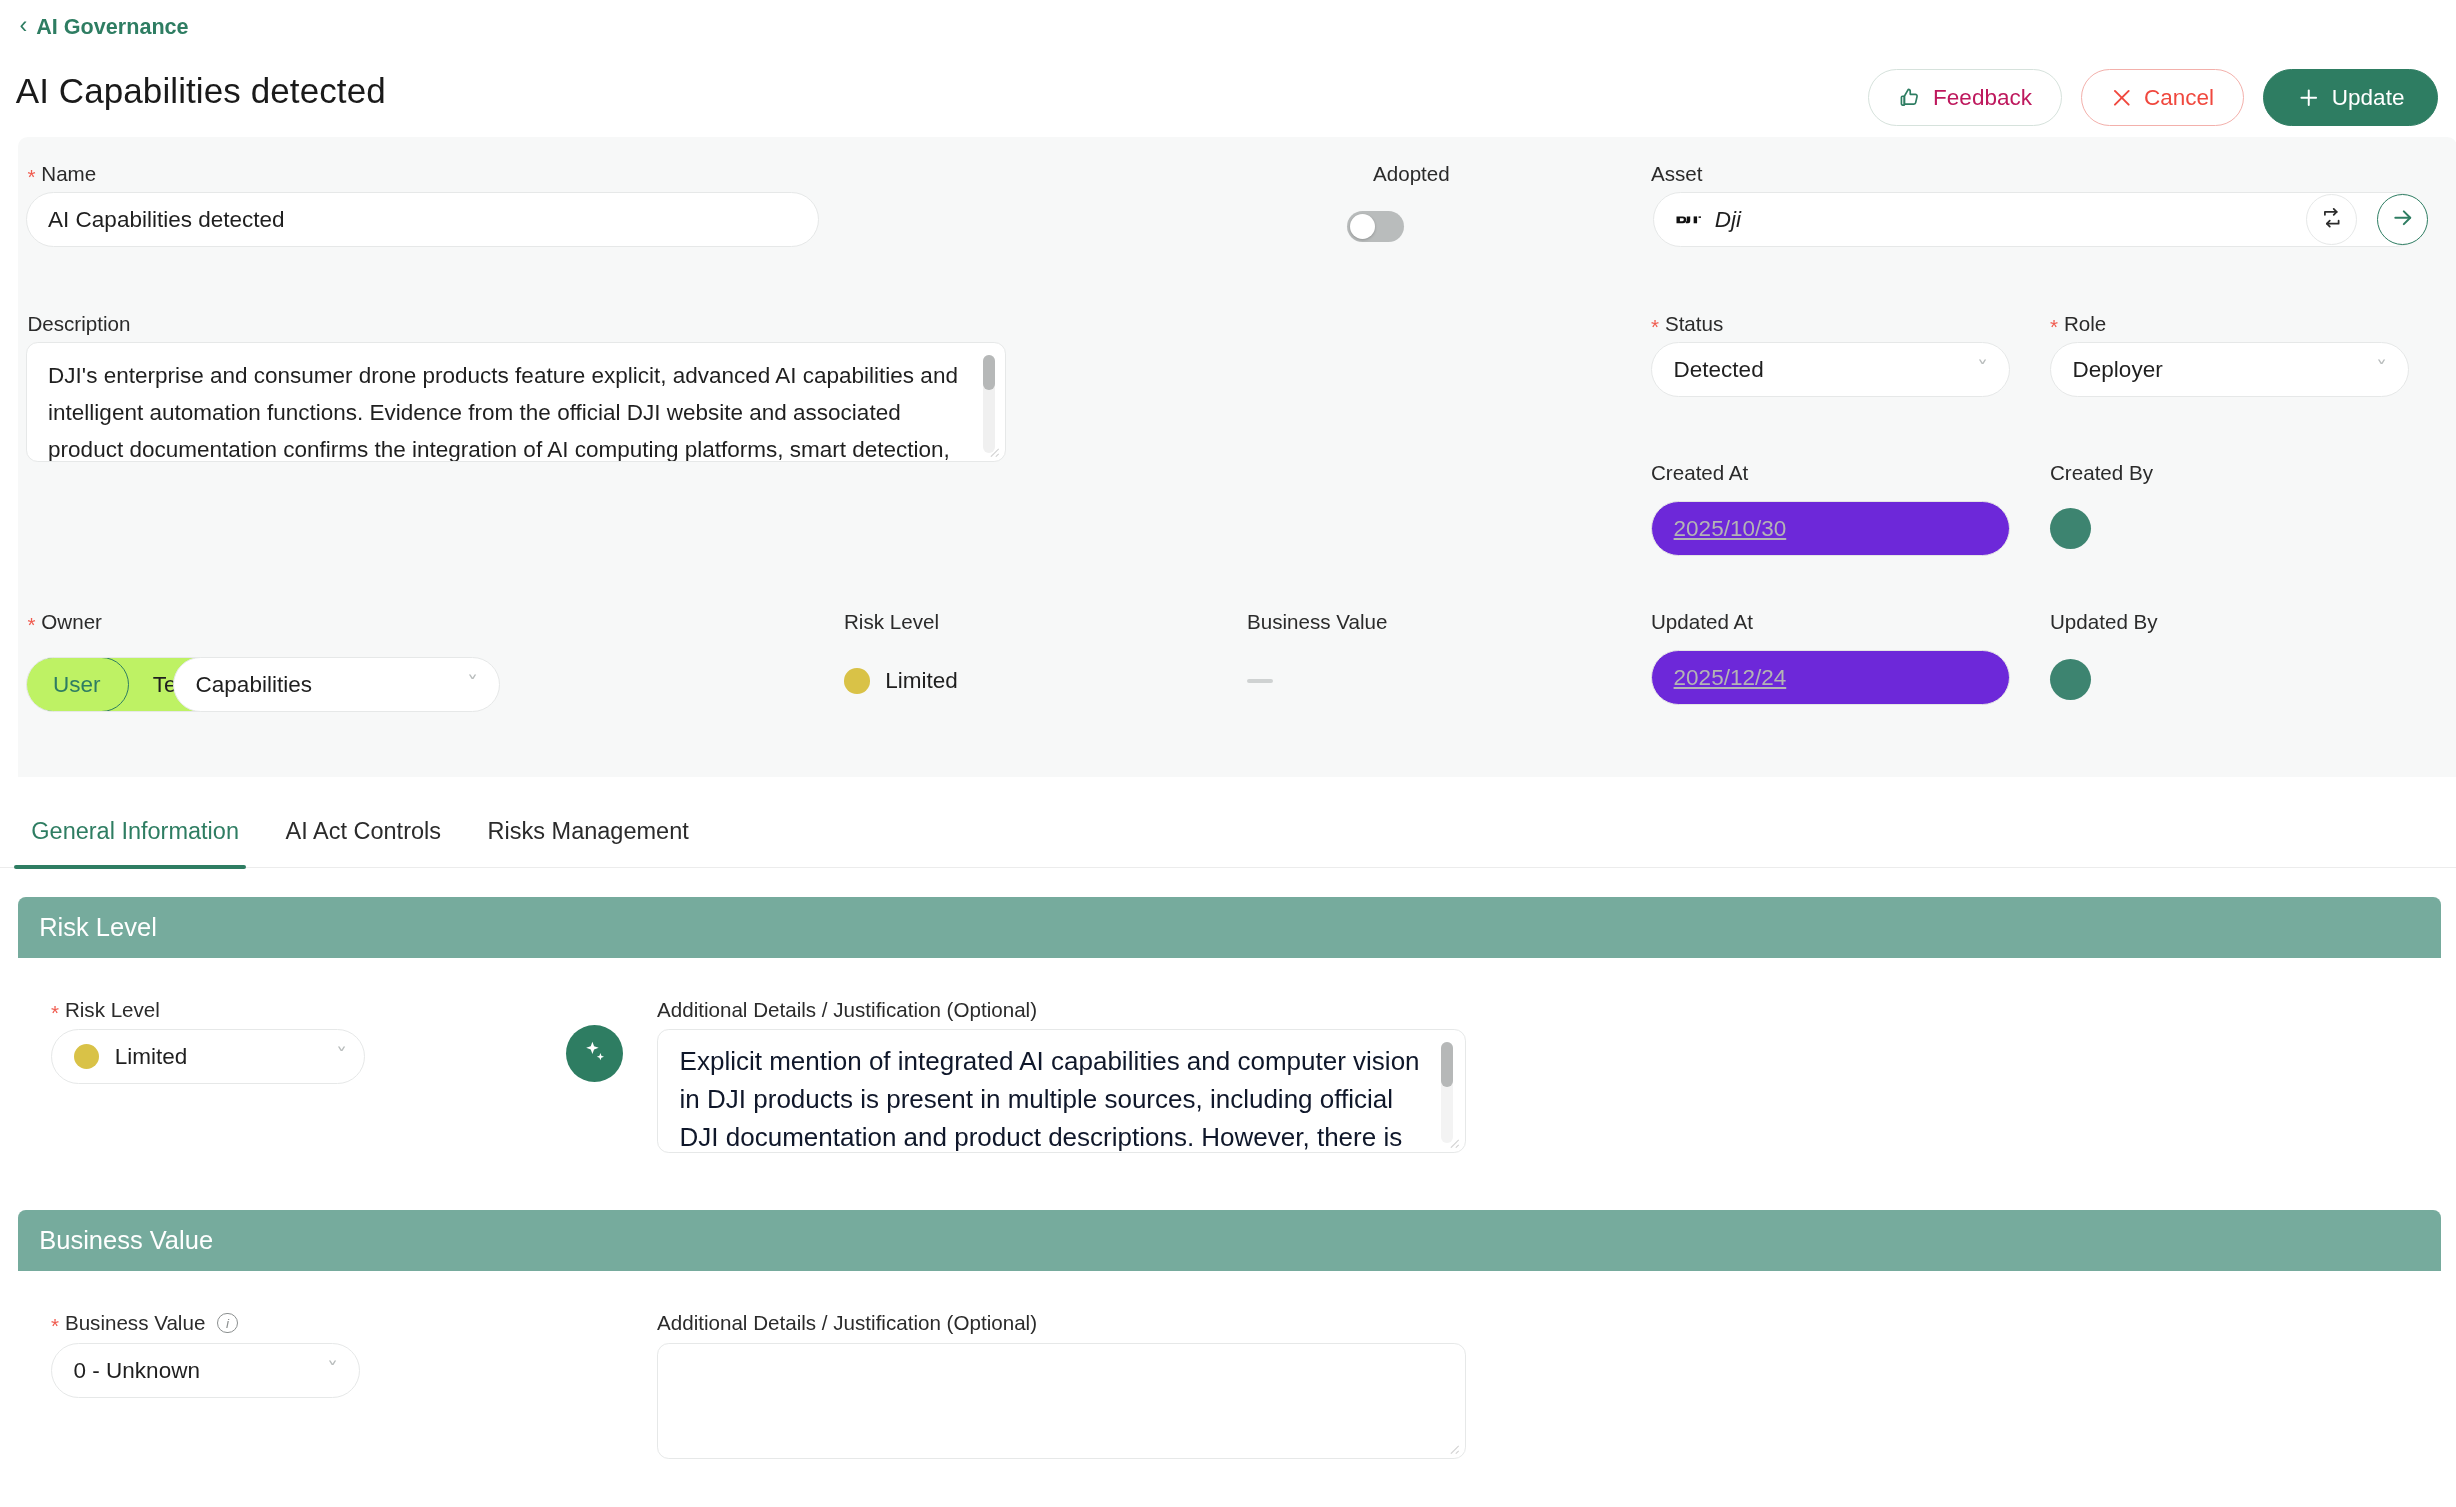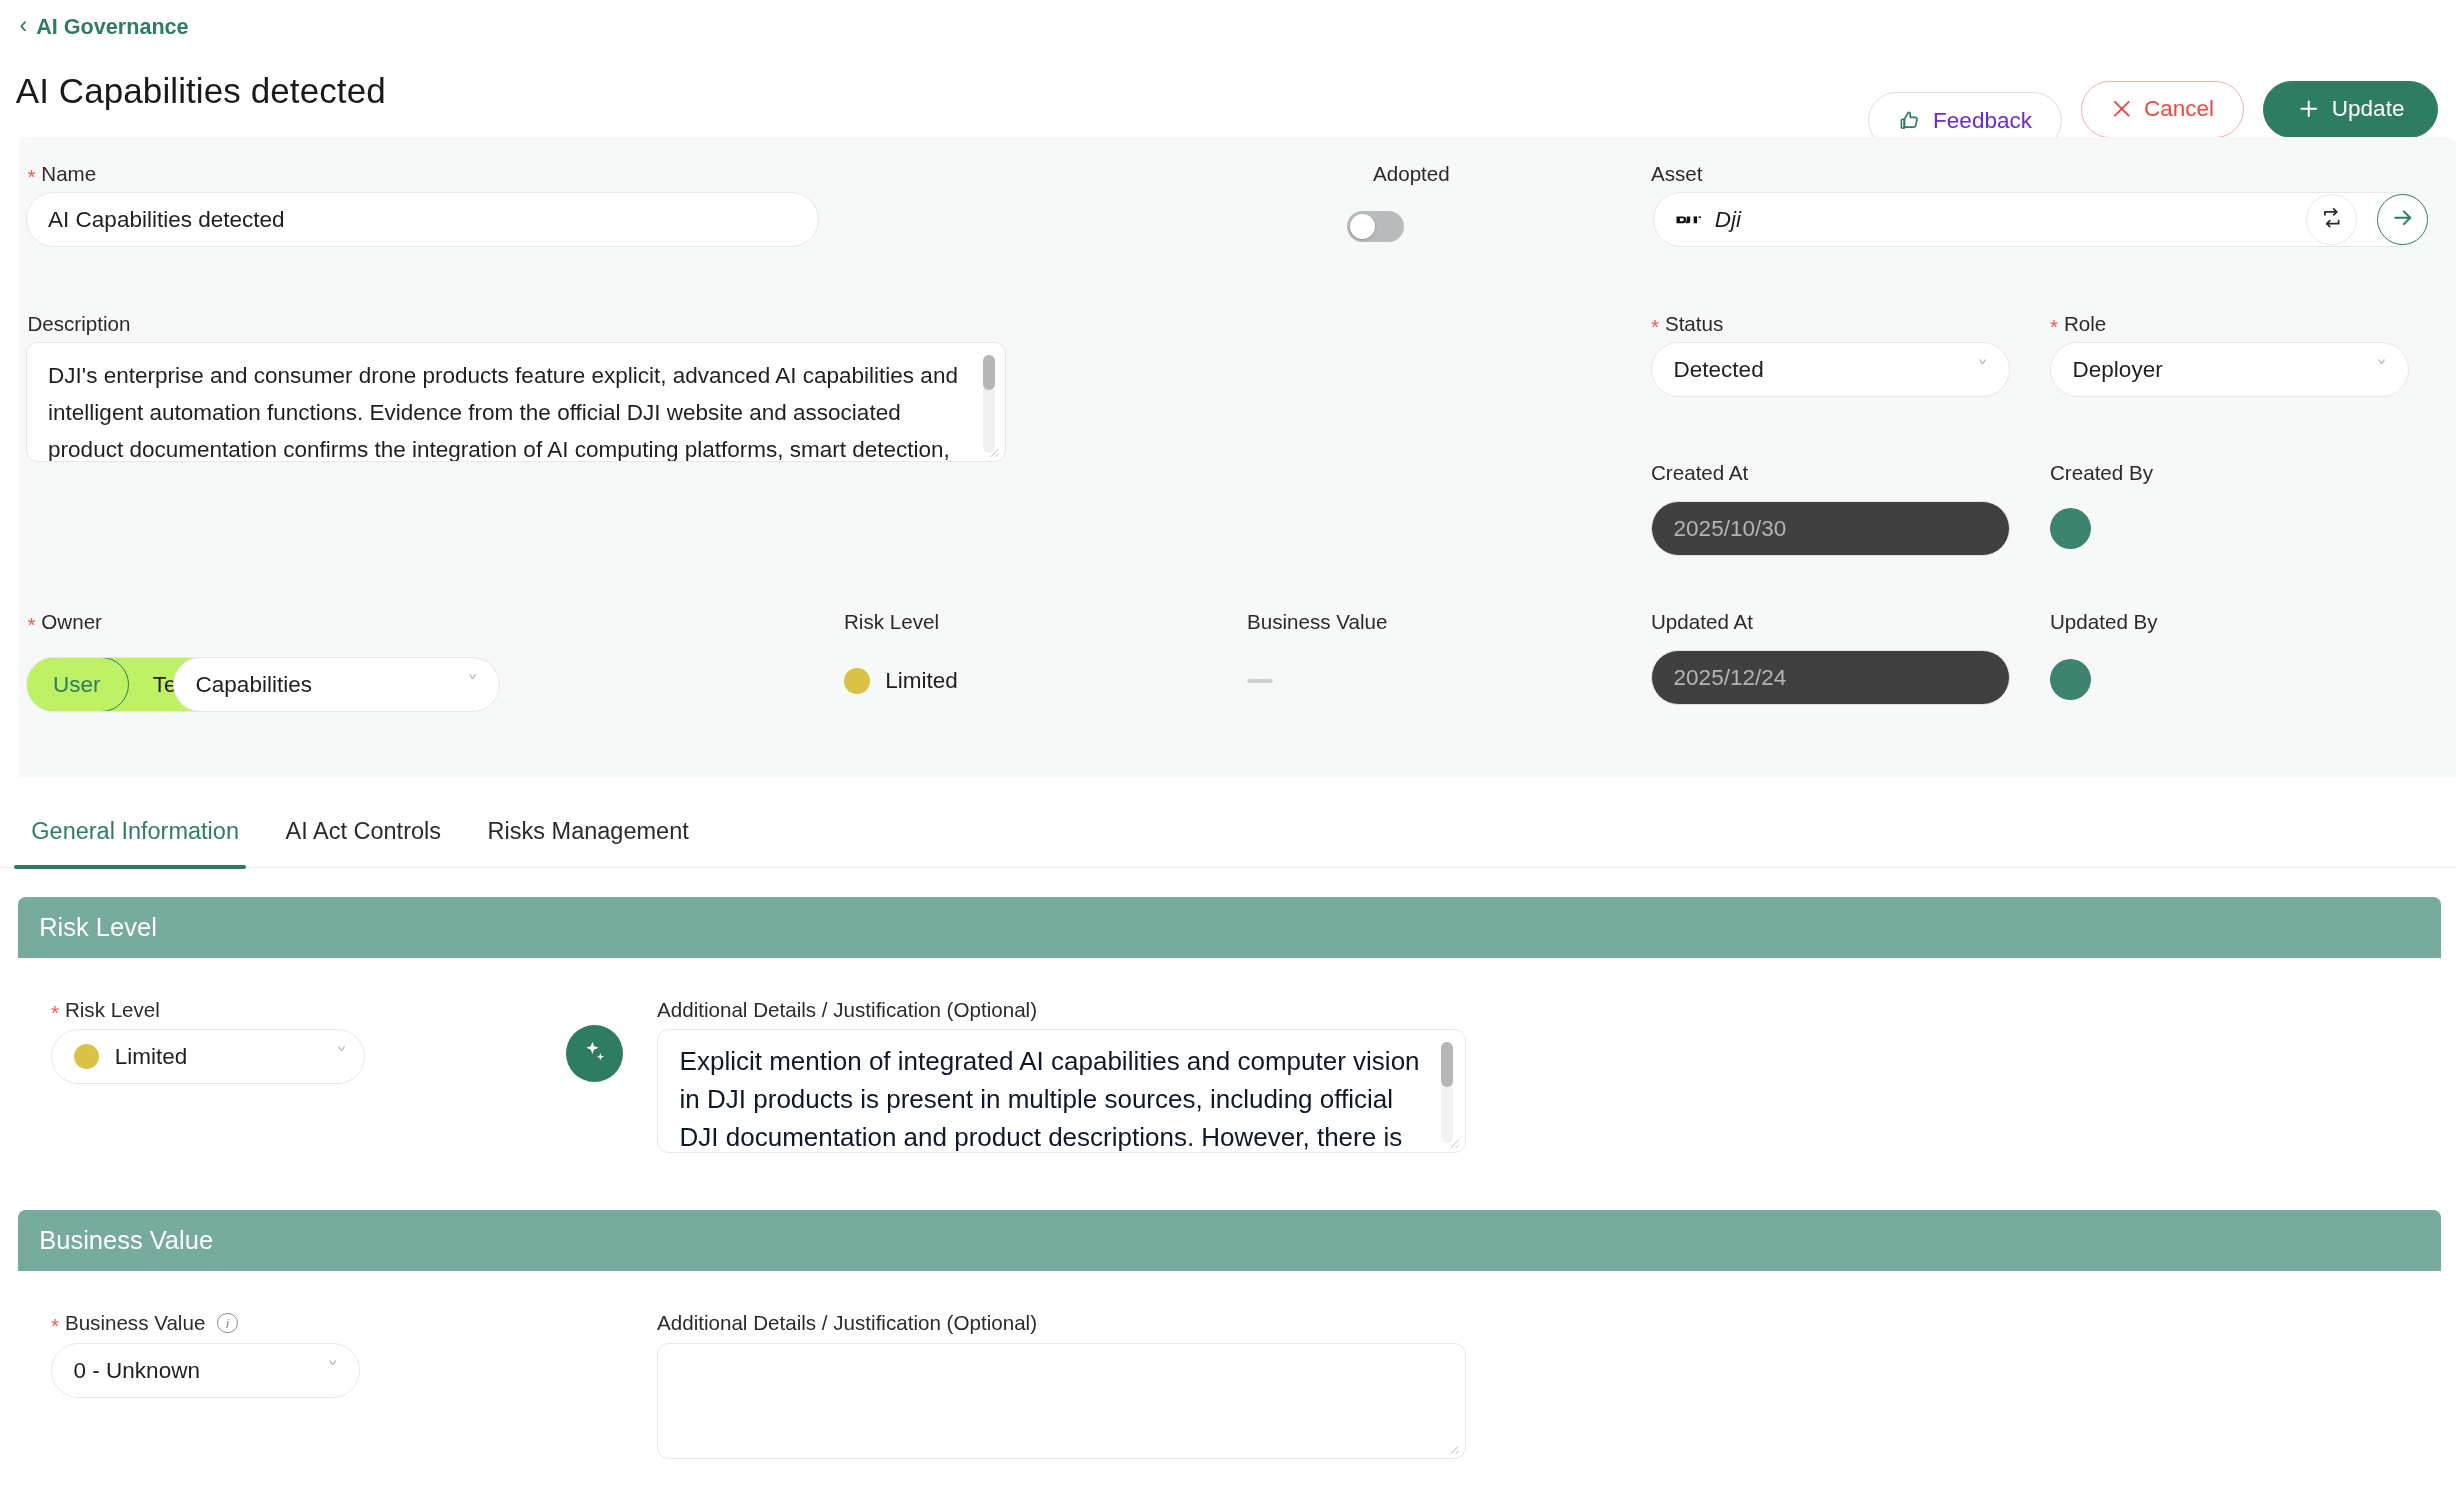--- a/index.html
+++ b/index.html
@@ -34,21 +34,21 @@
   .header-actions {
     position: absolute; right: 17.6px; top: 69px;
     display: flex; align-items: center; gap: 18.6px;
   }
   .btn {
     display: inline-flex; align-items: center; justify-content: center;
     gap: 11.8px; border-radius: 33px; font-size: 22.5px;
     height: 57px; padding: 0 29px; cursor: pointer; white-space: nowrap;
     background: #ffffff;
   }
-  .btn-feedback { border: 1.6px solid #d6e2dc; color: #6d28d9; margin-top: 23px; }
+  .btn-feedback { border: 1.6px solid #d6e2dc; color: #be185d; }
   .btn-cancel  { border: 1.6px solid #f3b0ab; color: #f0483e; }
   .btn-update  { border: 1.6px solid #2e7d62; background: #2e7d62; color: #ffffff; padding: 0 33px; }
   .btn svg { display: block; }
 
   
   .form-panel {
     position: absolute; left: 17.6px; top: 137px;
     width: 2439px; height: 640px;
     background: #f7f8f8;
     border-radius: 9.8px 9.8px 0 0;
@@ -58,21 +58,21 @@
     font-size: 20.6px; color: #2b2b2b; font-weight: 400;
     display: flex; align-items: center; gap: 5.9px;
   }
   .req { color: #f05c50; font-size: 20.6px; line-height: 1; transform: translateY(2.9px); }
 
   .ctl {
     background: #ffffff; border: 1.4px solid #e6e8e8; border-radius: 29px;
     height: 55px; display: flex; align-items: center; padding: 0 21.6px;
     font-size: 22.5px; color: #1f1f1f;
   }
-  .ctl.disabled { background: #404040; border-color: #e4e4e4; color: #b4b4b4; }
+  .ctl.disabled { background: #6d28d9; border-color: #e4e4e4; color: #b4b4b4; text-decoration: underline; }
   .ctl .caret {
     margin-left: auto; color: #b9bdbd; font-size: 18.6px;
     font-family: "DejaVu Sans", sans-serif; transform: scaleX(1.25) translateY(-1px);
   }
 
   
   .f-name-label { position: absolute; left: 27.4px; top: 162px; }
   .f-name { position: absolute; left: 25.5px; top: 192px; width: 793px; }
 
   

